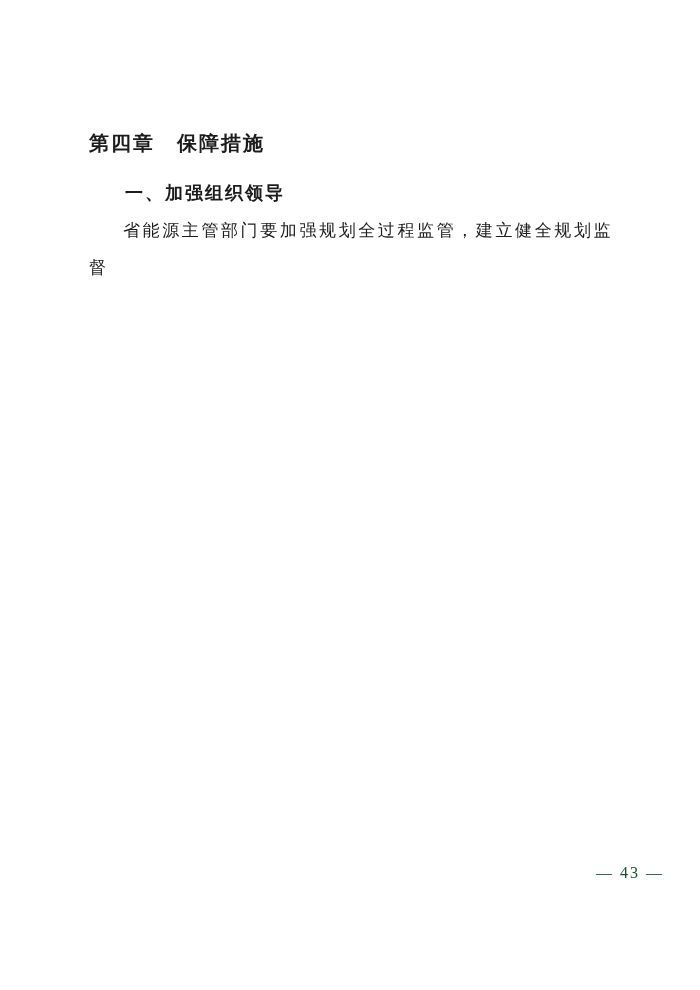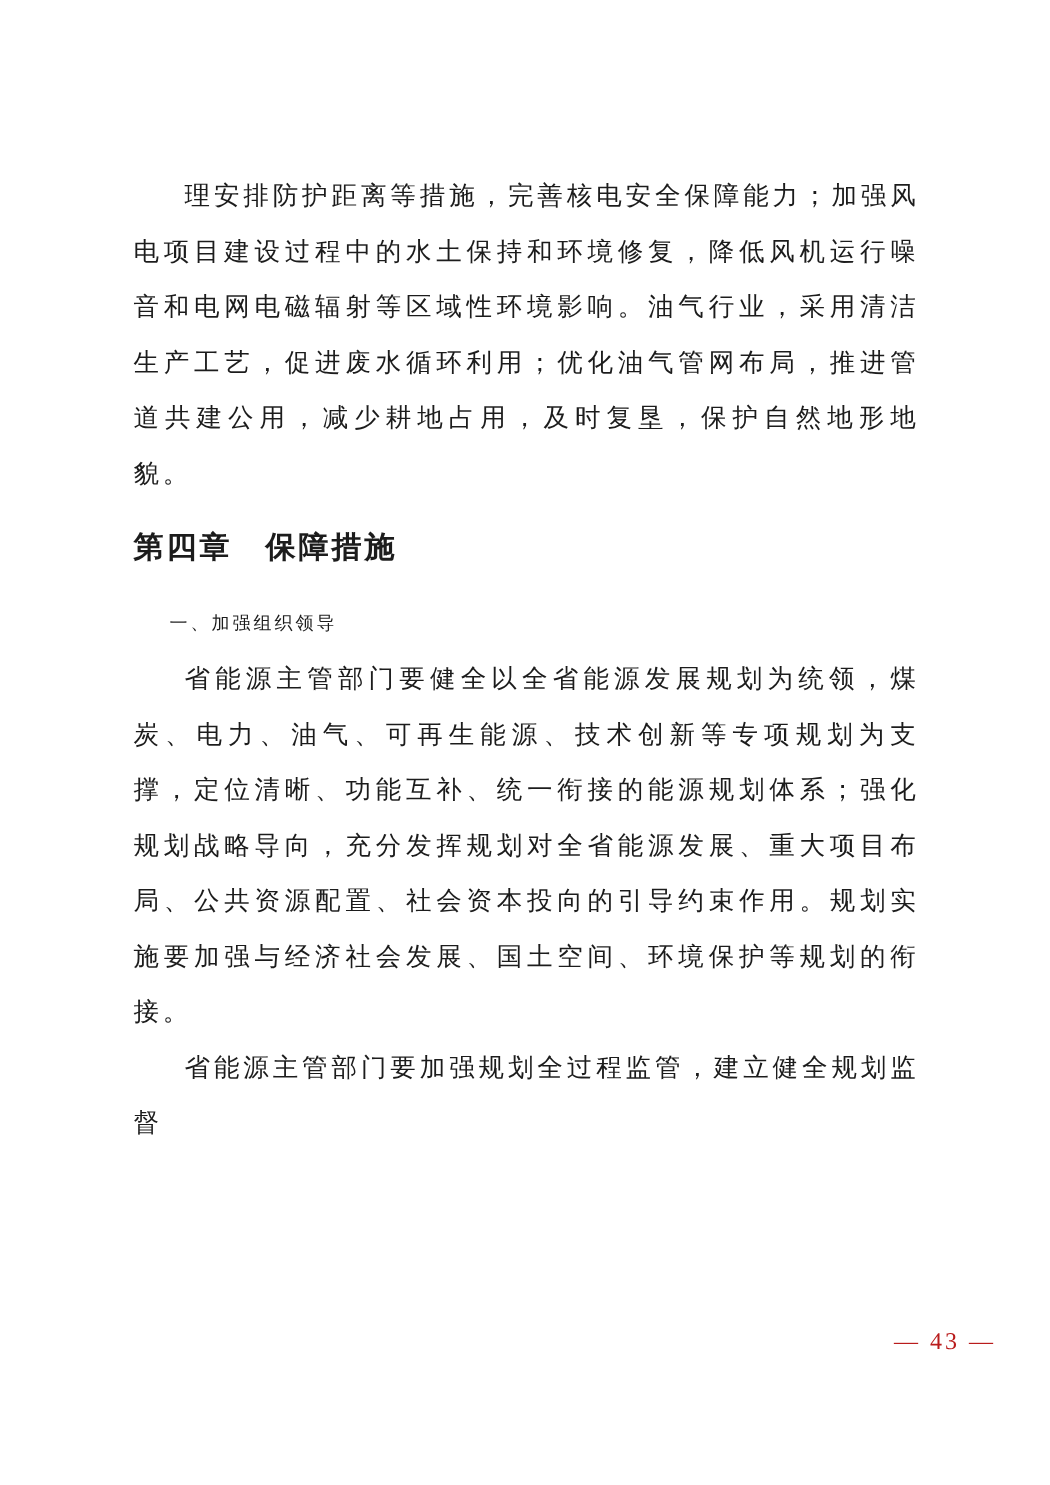--- a/index.html
+++ b/index.html
@@ -41,49 +41,47 @@
   .chapter-title {
     margin: 13px 0 13px 0;
     font-size: 20px;
     line-height: 37px;
     font-weight: bold;
     letter-spacing: 2px;
     font-family: "Liberation Sans", "DejaVu Sans", sans-serif;
   }
   .section-heading {
     margin: 0;
-    font-size: 12px;
+    font-size: 18px;
     line-height: 37px;
-    font-weight: normal;
+    font-weight: bold;
     text-indent: 2em;
     letter-spacing: 2px;
     font-family: "Liberation Sans", "DejaVu Sans", sans-serif;
   }
   .page-footer {
     position: absolute;
     right: 36px;
-    top: 886px;
+    top: 864px;
     font-size: 16px;
     letter-spacing: 2px;
-    color: #b91c1c;
+    color: #14532d;
     font-family: "Liberation Serif", "DejaVu Serif", serif;
   }
 </style>
 </head>
 <body>
 
 <div class="sheet">
   <div class="content">
 
-    <p class="para">理安排防护距离等措施，完善核电安全保障能力；加强风电项目建设过程中的水土保持和环境修复，降低风机运行噪音和电网电磁辐射等区域性环境影响。油气行业，采用清洁生产工艺，促进废水循环利用；优化油气管网布局，推进管道共建公用，减少耕地占用，及时复垦，保护自然地形地貌。</p>
 
     <h2 class="chapter-title">第四章　保障措施</h2>
 
     <h3 class="section-heading">一、加强组织领导</h3>
 
-    <p class="para">省能源主管部门要健全以全省能源发展规划为统领，煤炭、电力、油气、可再生能源、技术创新等专项规划为支撑，定位清晰、功能互补、统一衔接的能源规划体系；强化规划战略导向，充分发挥规划对全省能源发展、重大项目布局、公共资源配置、社会资本投向的引导约束作用。规划实施要加强与经济社会发展、国土空间、环境保护等规划的衔接。</p>
 
     <p class="para">省能源主管部门要加强规划全过程监管，建立健全规划监督</p>
 
   </div>
 
   <div class="page-footer">— 43 —</div>
 </div>
 
 </body></html>

